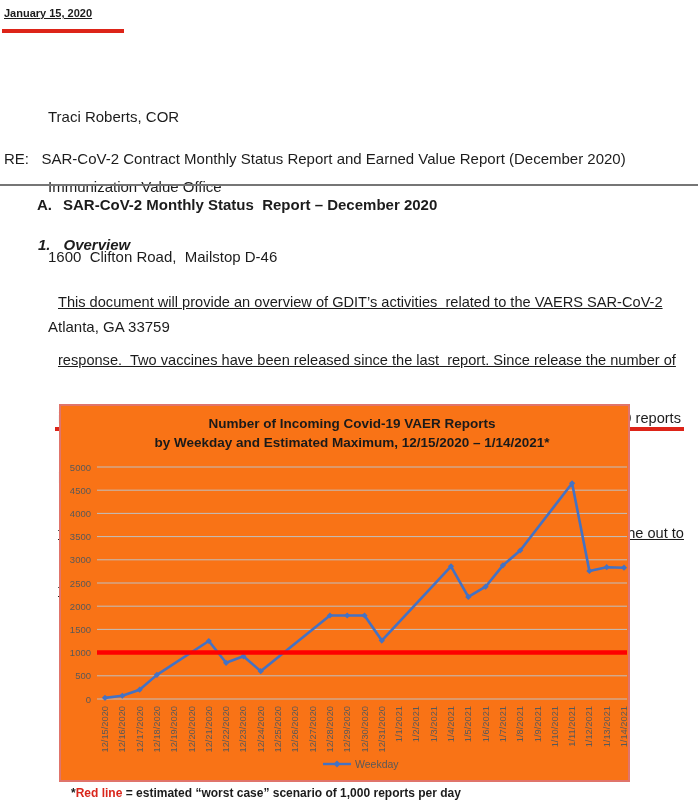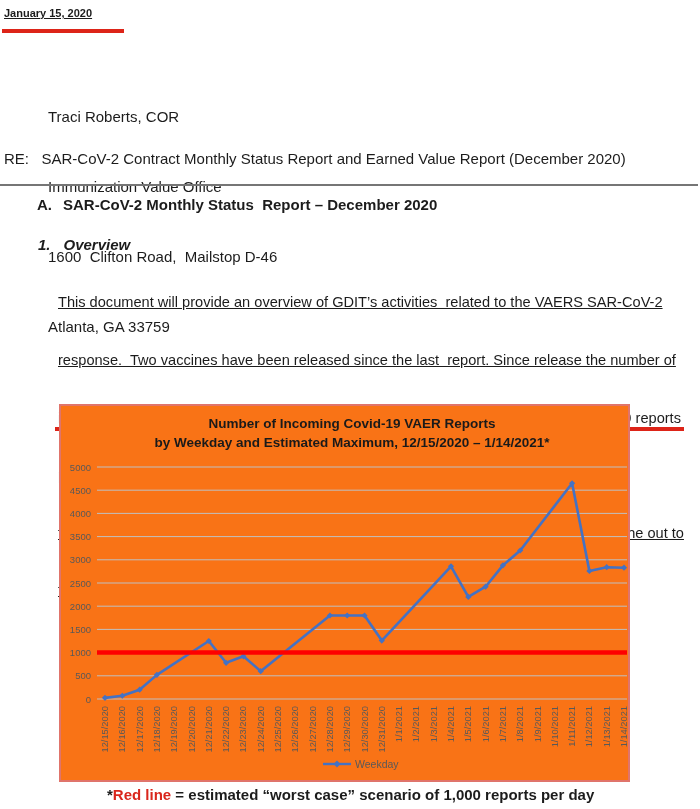--- a/index.html
+++ b/index.html
@@ -13,21 +13,21 @@
   .address{top:58px;left:4px;font-size:15px;line-height:23.4px;font-weight:500;margin-left:44px;}
   .re-line{top:150px;left:4px;font-size:15px;font-weight:400;}
   .divider{position:absolute;top:184px;left:0;width:698px;height:2px;background:#767676;}
   .sec-a{top:196px;left:37px;font-size:15px;font-weight:bold;display:flex;gap:11px;}
   .sec-1{top:236px;left:38px;font-size:15px;font-weight:bold;font-style:italic;display:flex;gap:13px;}
   .para{top:255px;left:58px;font-size:14.6px;line-height:19.2px;font-weight:500;}
   .para .pline{white-space:pre;text-decoration:underline;}
   .ul-red{position:relative;display:inline-block;}
   .ul-red::after{content:"";position:absolute;left:-3px;right:-3px;bottom:-3.5px;height:4px;background:#dd2418;}
   .chart-frame{position:absolute;top:404px;left:59px;width:567px;height:374px;border:2px solid #e0746b;background:#f97316;}
-  .footnote{top:786px;left:71px;font-size:15px;font-weight:bold;color:#1c1c1c;margin-left:36px;}
+  .footnote{top:786px;left:71px;font-size:12px;font-weight:bold;color:#1c1c1c;}
   .footnote .red{color:#d9261c;}
   svg text{font-family:"Liberation Sans",sans-serif;}
 </style>
 </head>
 <body>
 
 <div class="page">
 
   <div class="abs date-line">January 15, 2020</div>
   <div class="date-redbar"></div>

